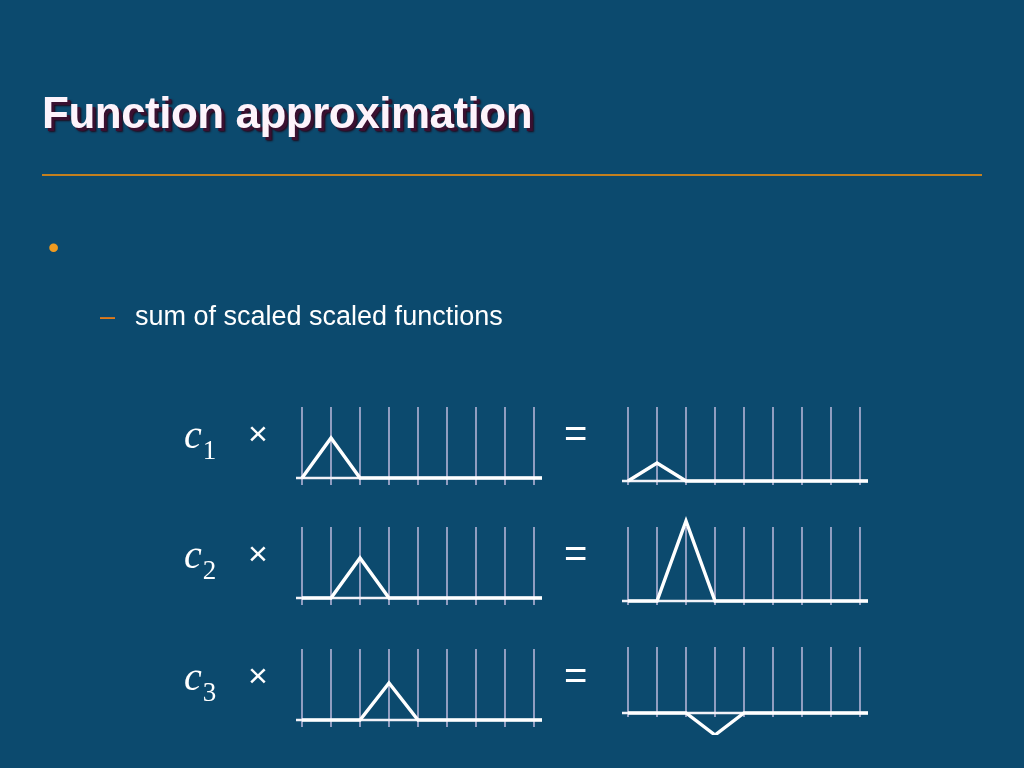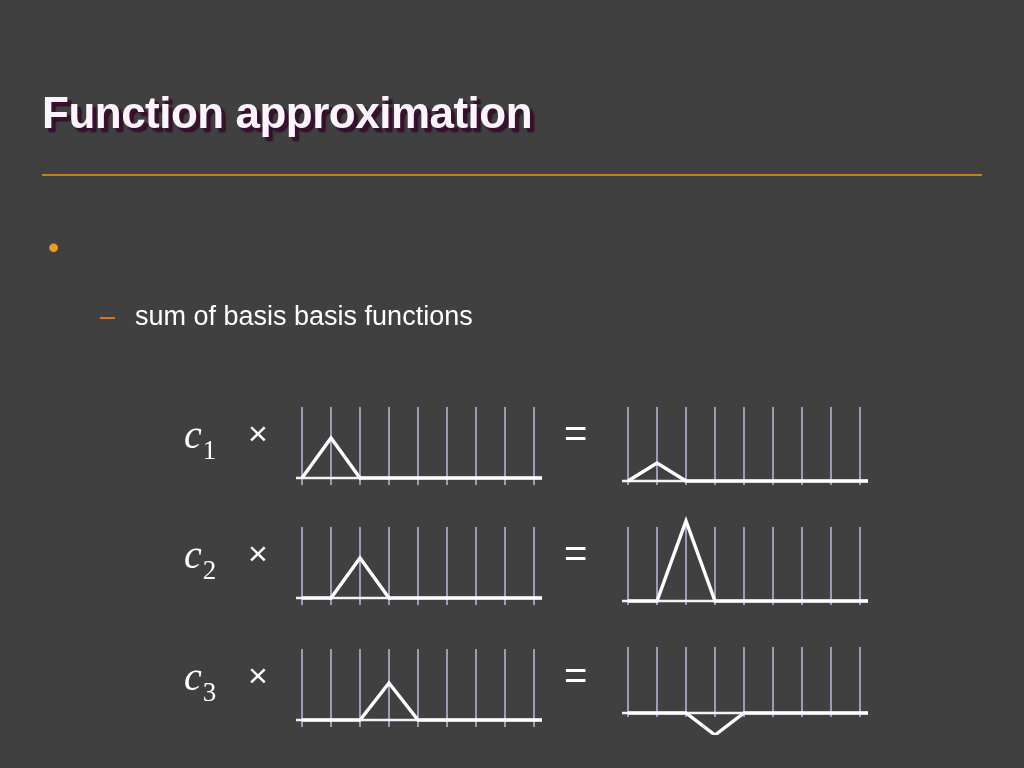--- a/index.html
+++ b/index.html
@@ -10,21 +10,21 @@
   body {
     width: 1024px;
     height: 768px;
     overflow: hidden;
     font-family: "Liberation Sans", sans-serif;
     position: relative;
   }
   .slide {
     position: absolute;
     inset: 0;
-    background: #404040;
+    background: #0c4a6e;
   }
 
   
   .title {
     position: absolute;
     left: 42px;
     top: 88px;
     font-size: 44px;
     font-weight: bold;
     color: #fdf3fb;
@@ -166,21 +166,21 @@
   <div class="title">Function approximation</div>
 
   <div class="title-rule"></div>
 
   <div class="bullet-l1">
     <span class="bullet-dot">•</span>
   </div>
 
   <div class="bullet-l2">
     <span class="bullet-dash">–</span>
-    <span class="bullet-l2-text">sum of basis basis functions</span>
+    <span class="bullet-l2-text">sum of scaled scaled functions</span>
   </div>
 
   <div class="equations">
 
     <div class="eq-row r0">
       <span class="coef"><span>c</span><span class="sub">1</span></span>
       <span class="times">×</span>
       <div class="plot left">
         <svg width="250" height="100" viewBox="0 0 250 100">
           <g>

